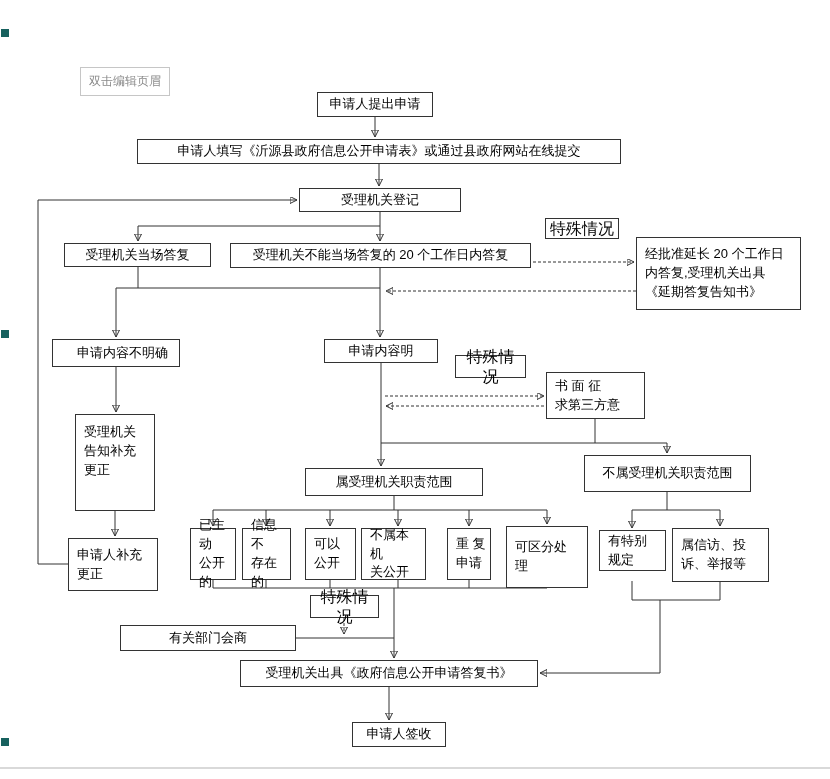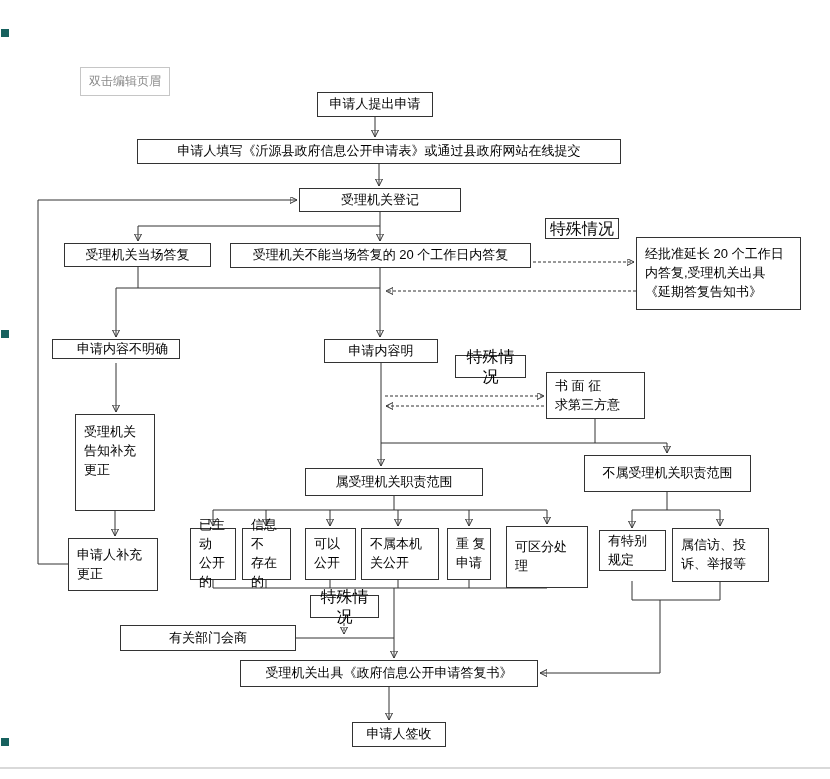--- a/index.html
+++ b/index.html
@@ -108,39 +108,39 @@
 
   <div class="node" style="left:317px; top:92px;  width:116px; height:25px;">申请人提出申请</div>
   <div class="node" style="left:137px; top:139px; width:484px; height:25px;">申请人填写《沂源县政府信息公开申请表》或通过县政府网站在线提交</div>
   <div class="node" style="left:299px; top:188px; width:162px; height:24px;">受理机关登记</div>
   <div class="node" style="left:64px;  top:243px; width:147px; height:24px;">受理机关当场答复</div>
   <div class="node" style="left:230px; top:243px; width:301px; height:25px;">受理机关不能当场答复的 20 个工作日内答复</div>
   <div class="node small" style="left:545px; top:218px; width:74px; height:21px;">特殊情况</div>
   <div class="node left" style="left:636px; top:237px; width:165px; height:73px;">经批准延长 20 个工作日
 内答复,受理机关出具
 《延期答复告知书》</div>
-  <div class="node" style="left:52px;  top:339px; width:128px; height:20px;padding-left:17px;">申请内容不明确</div>
+  <div class="node" style="left:52px;  top:339px; width:128px; height:28px;padding-left:17px;">申请内容不明确</div>
   <div class="node" style="left:324px; top:339px; width:114px; height:24px;">申请内容明</div>
   <div class="node small" style="left:455px; top:355px; width:71px; height:23px;">特殊情况</div>
   <div class="node left" style="left:546px; top:372px; width:99px; height:47px;">书 面 征
 求第三方意</div>
   <div class="node left top" style="left:75px; top:414px; width:80px; height:97px;">受理机关
 告知补充
 更正</div>
   <div class="node left" style="left:68px;  top:538px; width:90px; height:53px;">申请人补充
 更正</div>
   <div class="node" style="left:305px; top:468px; width:178px; height:28px;">属受理机关职责范围</div>
   <div class="node" style="left:584px; top:455px; width:167px; height:37px;">不属受理机关职责范围</div>
   <div class="node left" style="left:190px; top:528px; width:46px; height:52px;">已主动
 公开的</div>
   <div class="node left" style="left:242px; top:528px; width:49px; height:52px;">信息不
 存在的</div>
   <div class="node left" style="left:305px; top:528px; width:51px; height:52px;">可以
 公开</div>
-  <div class="node left" style="left:361px; top:528px; width:78px; height:52px;">不属本机
+  <div class="node left" style="left:361px; top:528px; width:65px; height:52px;">不属本机
 关公开</div>
   <div class="node left" style="left:447px; top:528px; width:44px; height:52px;">重 复
 申请</div>
   <div class="node left" style="left:506px; top:526px; width:82px; height:62px;">可区分处
 理</div>
   <div class="node left" style="left:599px; top:530px; width:67px; height:41px;">有特别
 规定</div>
   <div class="node left" style="left:672px; top:528px; width:97px; height:54px;">属信访、投
 诉、举报等</div>
   <div class="node small" style="left:310px; top:595px; width:69px; height:23px;">特殊情况</div>

